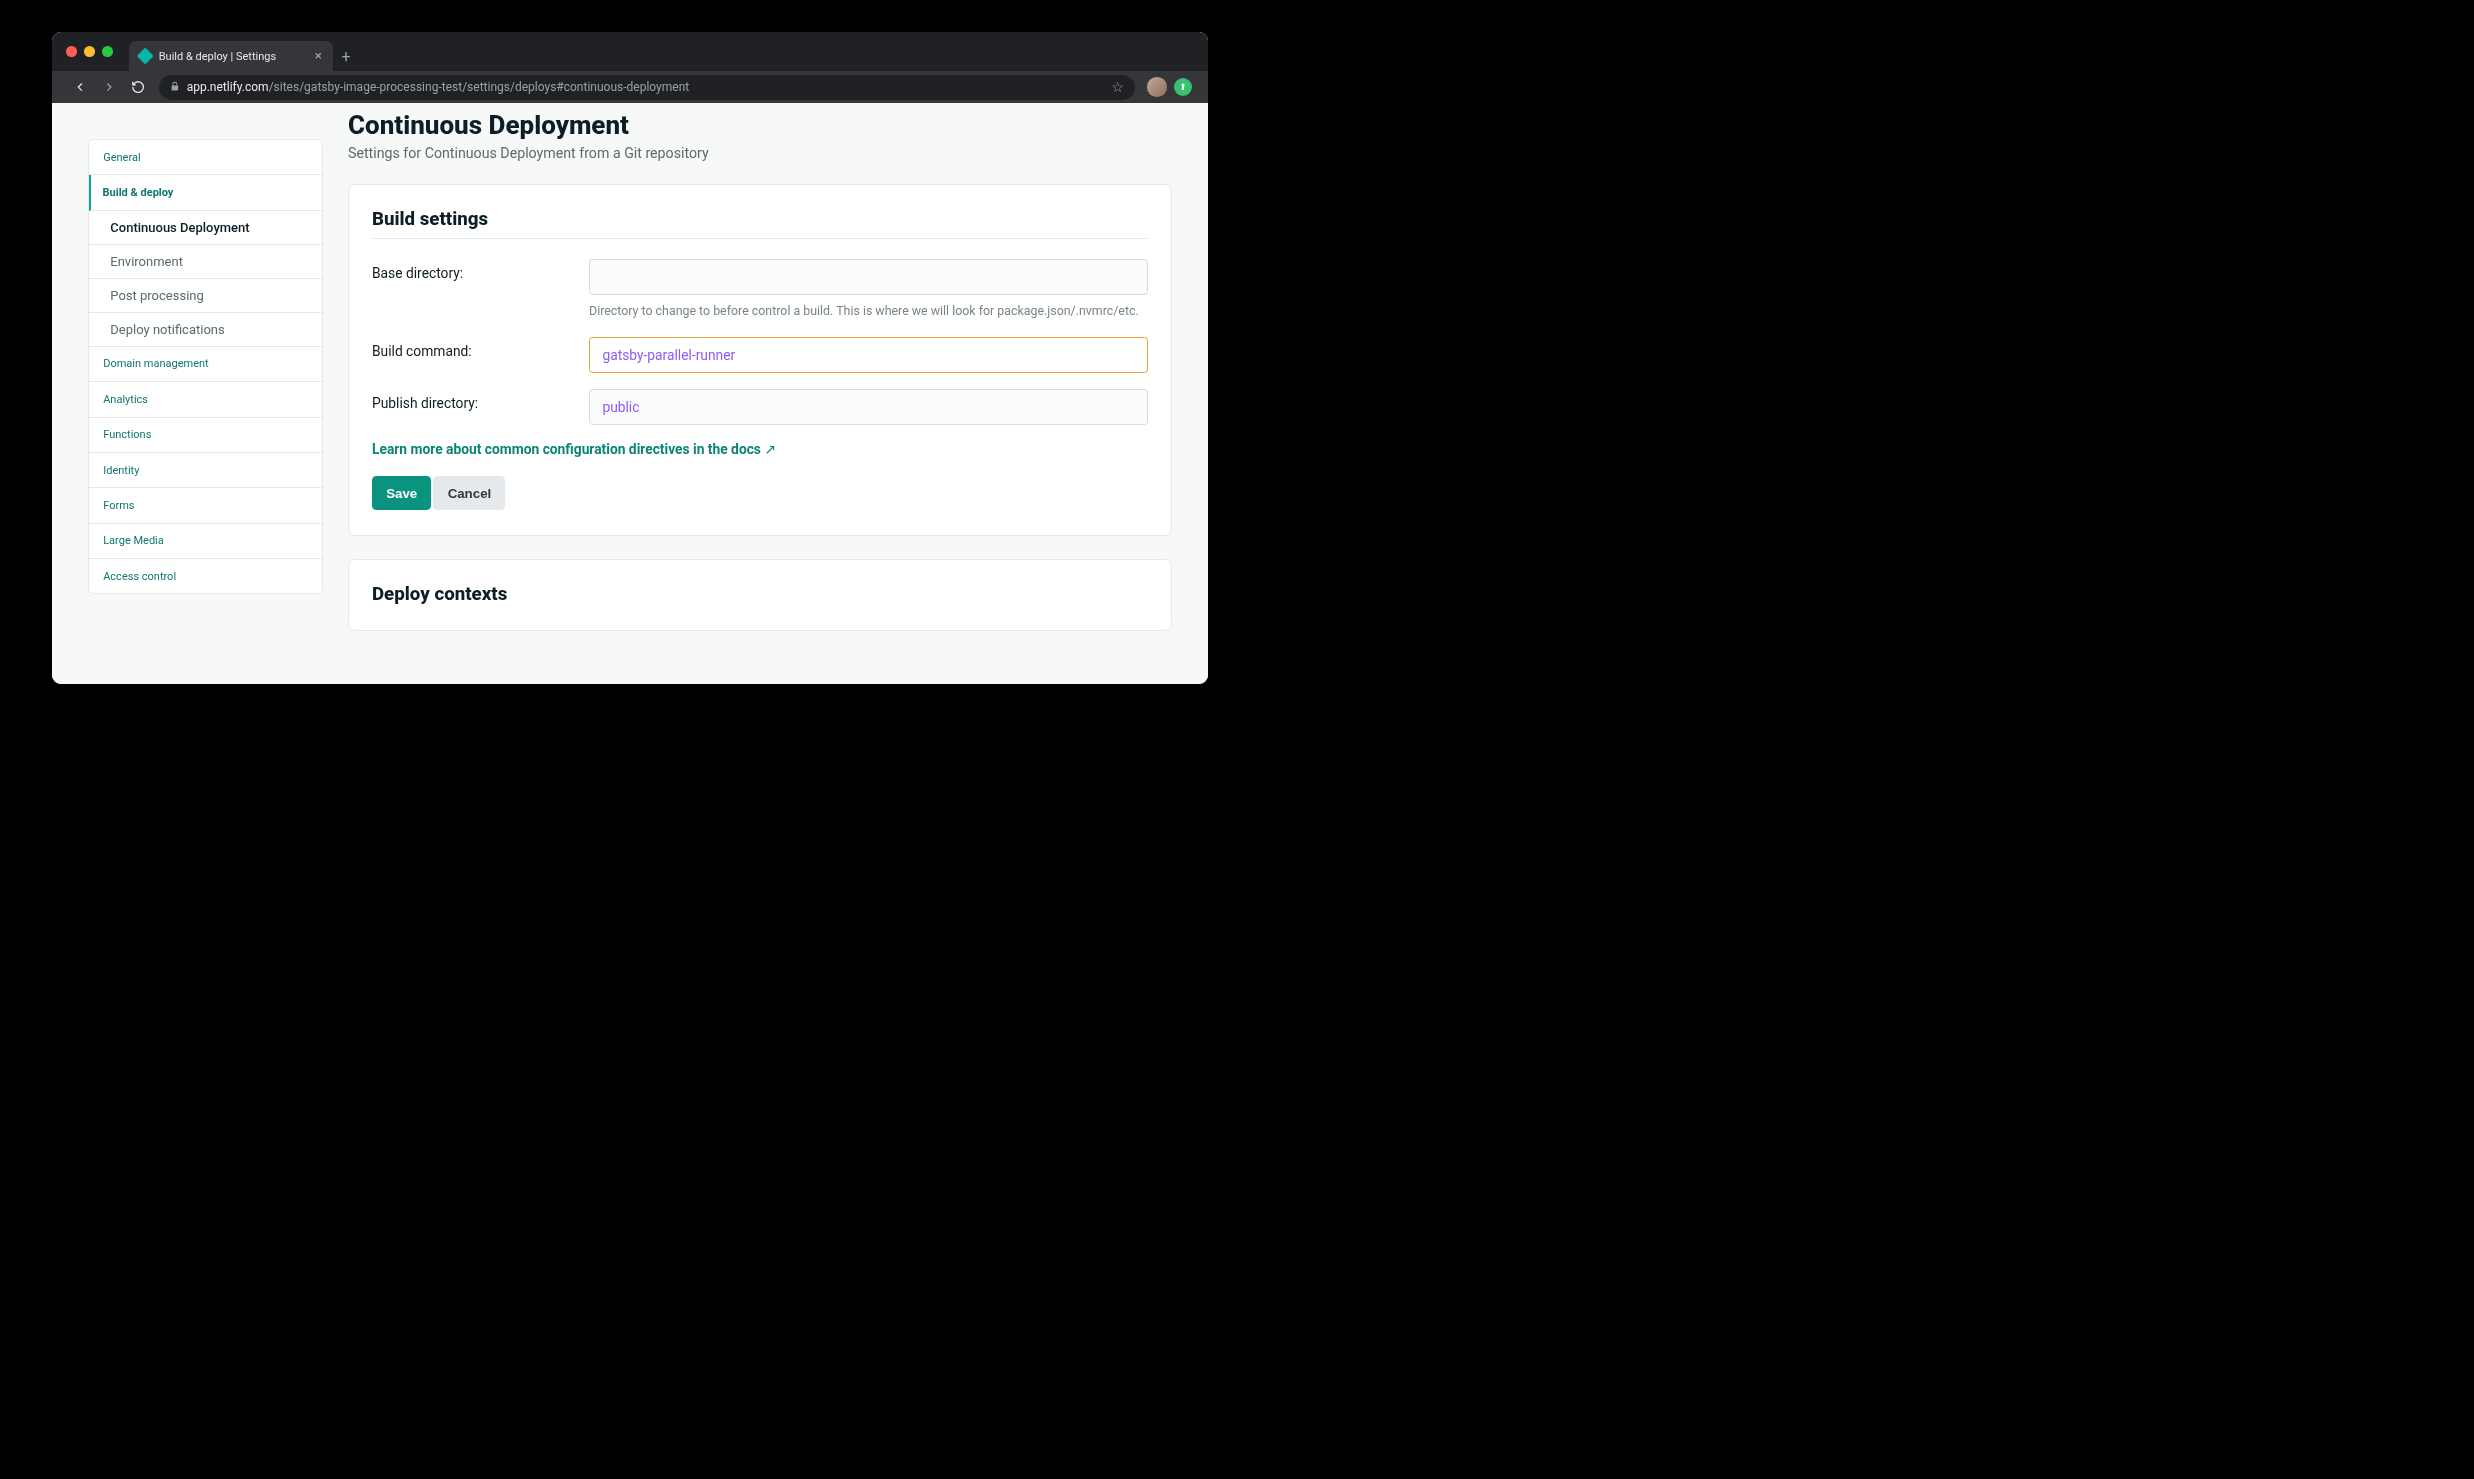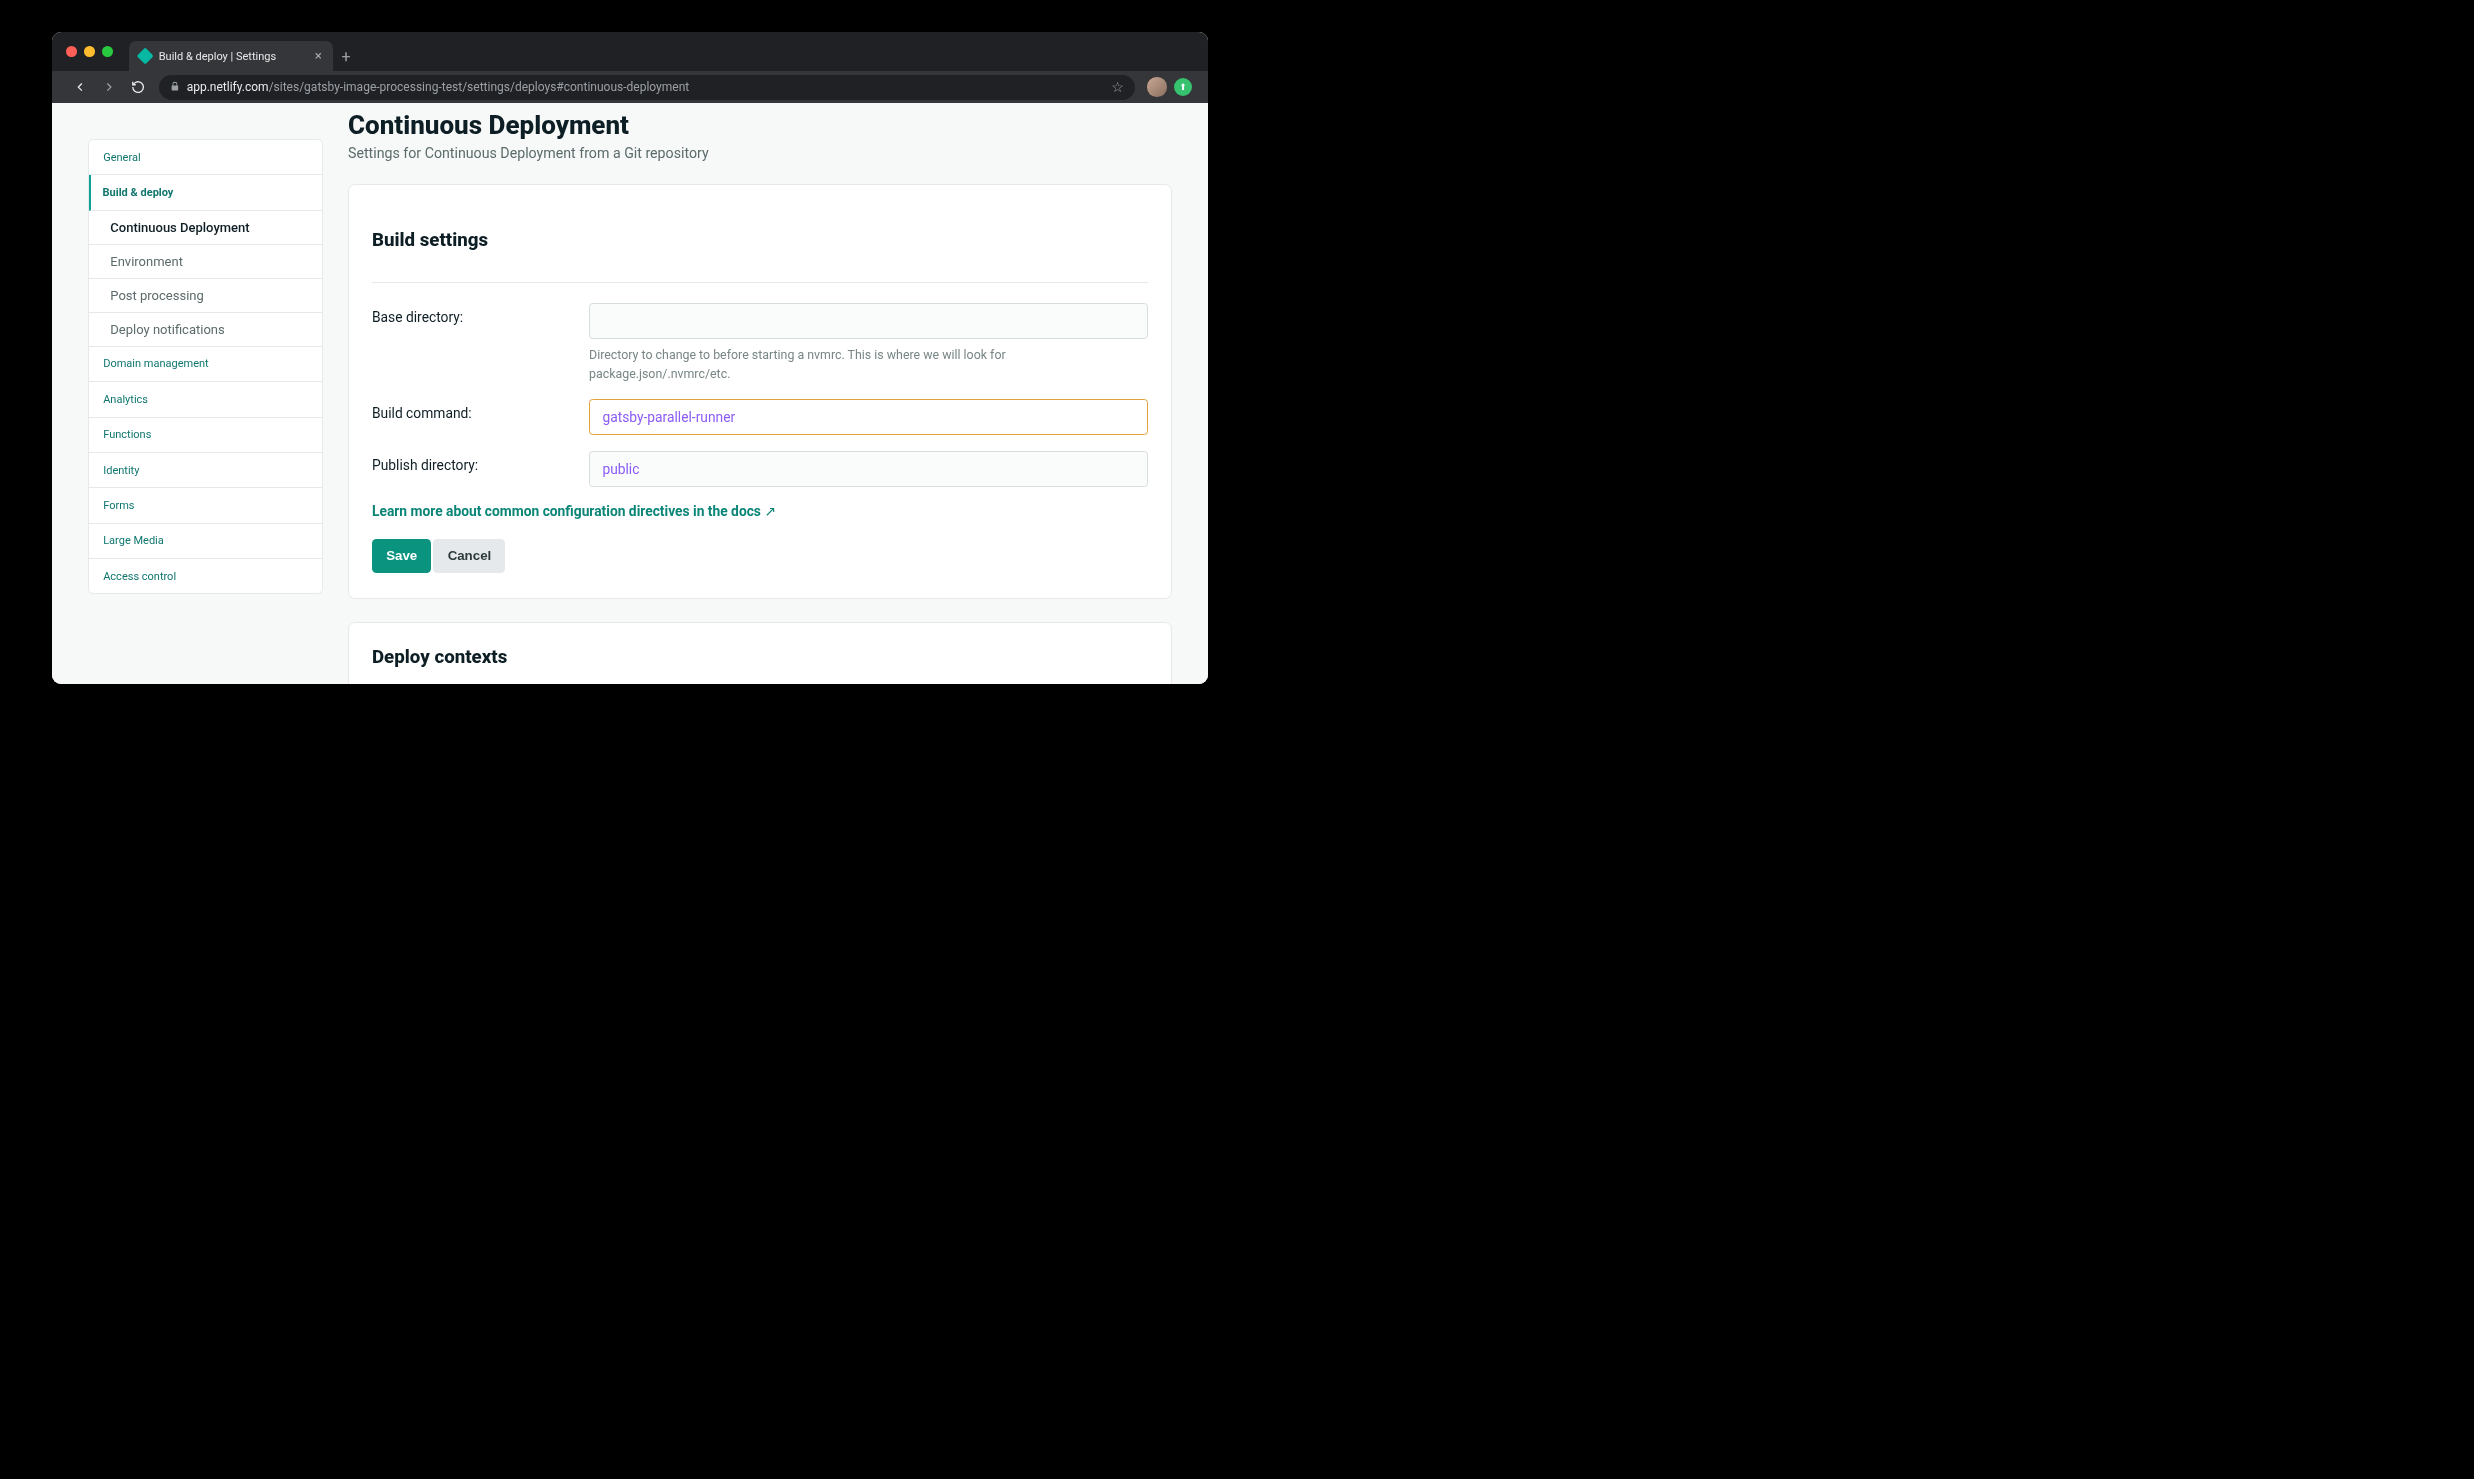--- a/index.html
+++ b/index.html
@@ -39,21 +39,21 @@
 .side-item:last-child { border-bottom: none; }
 .side-item.active { font-weight: 700; border-left: 2.7px solid #0fa396; padding-left: 11.6px; }
 .side-sub { padding: 9px 14.2px 9px 21.3px; border-bottom: 0.9px solid #e6e9eb; color: #5c6b6b; font-size: 13px; cursor: pointer; }
 .side-sub.current { color: #0e1e25; font-weight: 500; }
 
 .main { flex: 1; padding-top: 7.1px; }
 .page-title { font-size: 26px; font-weight: 800; color: #0e1e25; margin-bottom: 5.3px; }
 .page-subtitle { font-size: 14.2px; color: #5c6b6b; margin-bottom: 23px; }
 
 .card { background: #fff; border: 0.9px solid #e6e9eb; border-radius: 7.1px; padding: 23px 23px 25px 23px; margin-bottom: 23px; }
-.card h2 { font-size: 18.7px; font-weight: 800; color: #0e1e25; padding-bottom: 31px; border-bottom: 0.9px solid #e6e9eb; margin-bottom: 19.6px; margin-top: 21px; }
+.card h2 { font-size: 18.7px; font-weight: 800; color: #0e1e25; padding-bottom: 8px; border-bottom: 0.9px solid #e6e9eb; margin-bottom: 19.6px; }
 
 .field-row { display: flex; align-items: flex-start; margin-bottom: 16px; }
 .field-label { width: 217px; flex-shrink: 0; font-size: 13.8px; color: #0e1e25; padding-top: 6.2px; }
 .field-body { flex: 1; }
 
 .link-cta { color: #0b8577; font-weight: 700; font-size: 13.8px; text-decoration: none; display: inline-flex; align-items: center; gap: 3.6px; }
 .link-cta .arrow { font-weight: 400; }
 
 .text-input { width: 100%; height: 36px; border: 0.9px solid #d7dcde; border-radius: 3.6px; background: #fafbfb; padding: 0 12.4px; font-size: 13.8px; color: #8b5cf6; font-family: inherit; }
 .text-input.focused { border: 1.8px solid #e5a13a; background: #fff; outline: none; }
@@ -136,21 +136,21 @@
         <p class="page-subtitle">Settings for Continuous Deployment from a Git repository</p>
 
         <div class="card">
           <h2>Build settings</h2>
 
 
           <div class="field-row">
             <div class="field-label">Base directory:</div>
             <div class="field-body">
               <input class="text-input" value="" style="">
-              <div class="helper">Directory to change to before starting a nvmrc. This is where we will look for package.json/.nvmrc/etc.</div>
+              <div class="helper">Directory to change to before control a build. This is where we will look for package.json/.nvmrc/etc.</div>
             </div>
           </div>
 
           <div class="field-row">
             <div class="field-label">Build command:</div>
             <div class="field-body">
               <input class="text-input focused" value="gatsby-parallel-runner" style="">
             </div>
           </div>
 

